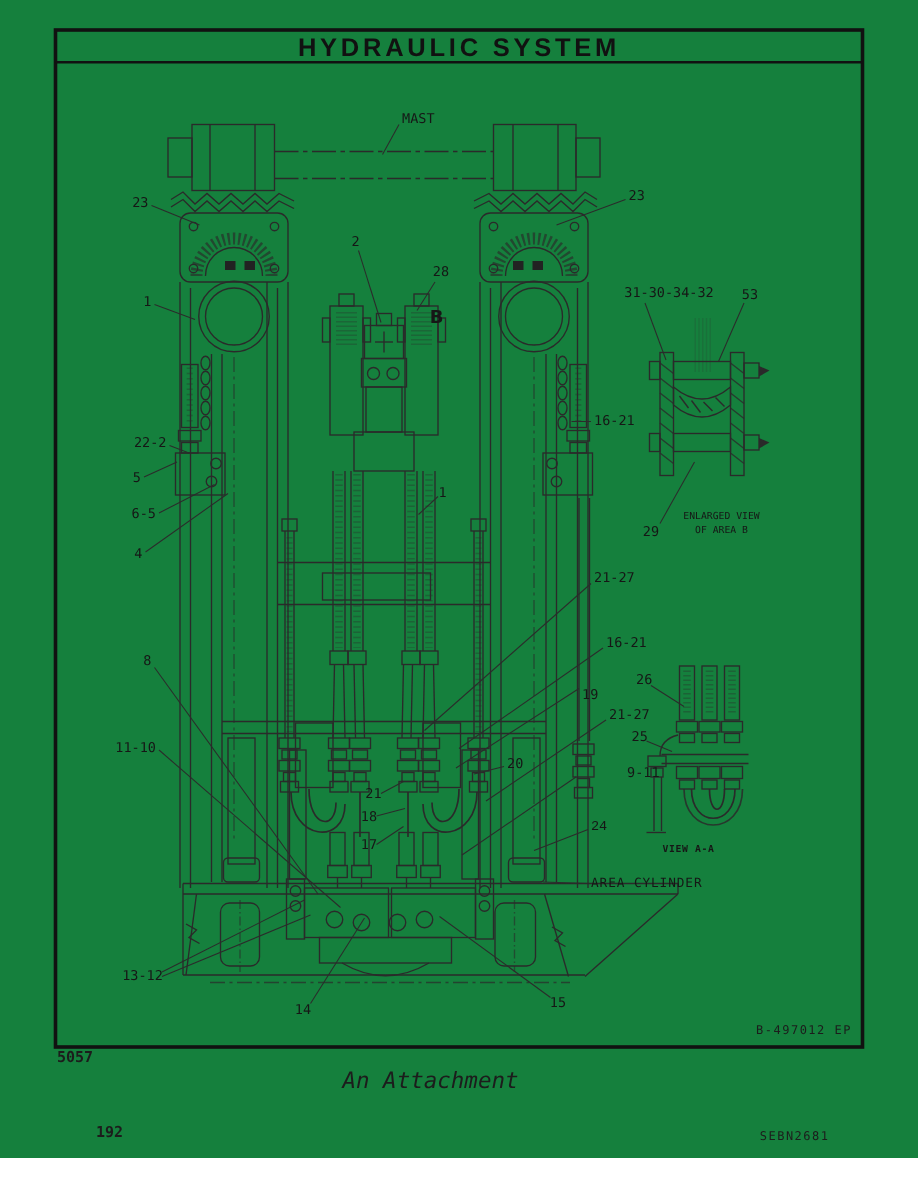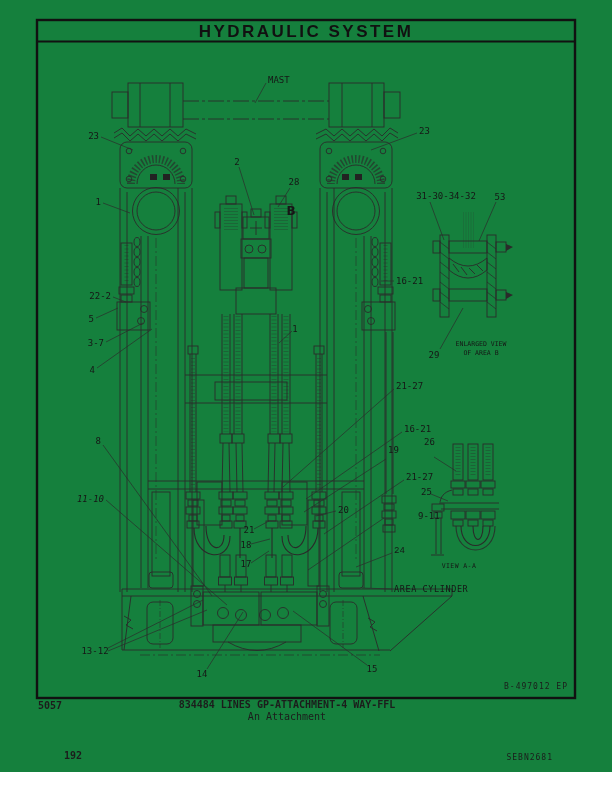--- a/index.html
+++ b/index.html
@@ -5,26 +5,26 @@
   html,body{margin:0;padding:0;background:#ffffff;}
   .page{position:relative;width:612px;height:772px;background:#15803d;overflow:hidden;
         font-family:"DejaVu Sans Mono","Liberation Mono",monospace;color:#1c1c1c;}
   .abs{position:absolute;white-space:nowrap;}
   .title{font-family:"Liberation Sans","DejaVu Sans",sans-serif;font-weight:bold;
          font-size:17px;letter-spacing:2.5px;color:#111;}
   .ctr{transform:translateX(-50%);}
   .f-bold{font-weight:bold;}
   .f10{font-size:10px;}
   .f8{font-size:8px;letter-spacing:1px;}
-  .f9{font-size:10px;}
+  .f9{font-size:15px;font-style:italic;}
   svg.art{position:absolute;left:0;top:0;}
   .callout{position:absolute;font-family:"DejaVu Sans Mono","Liberation Mono",monospace;
            font-size:9px;color:#161616;white-space:nowrap;letter-spacing:0px;}
   .callout.cap{font-size:6.5px;}
-  .callout.cap-bold{font-size:6.5px;font-weight:normal;letter-spacing:.4px;}
+  .callout.cap-bold{font-size:6.5px;font-weight:bold;letter-spacing:.4px;}
   .callout.mid{font-size:8.5px;letter-spacing:.6px;}
   .callout.big{font-size:12px;font-weight:bold;font-family:"DejaVu Sans",sans-serif;}
 </style>
 </head>
 <body>
 
 <div class="page">
 
   <svg class="art" width="612" height="792" viewBox="0 0 612 792">
     <defs>
@@ -363,47 +363,46 @@
       <div class="callout" style="left: 419px; top: 131px; transform: translate(0px, -50%);">23</div>
       <div class="callout" style="left: 101px; top: 202px; transform: translate(-100%, -50%);">1</div>
       <div class="callout" style="left: 237px; top: 162px; transform: translate(-50%, -50%);">2</div>
       <div class="callout" style="left: 294px; top: 182px; transform: translate(-50%, -50%);">28</div>
       <div class="callout big" style="left: 291px; top: 211px; transform: translate(-50%, -50%);">B</div>
       <div class="callout" style="left: 446px; top: 196px; transform: translate(-50%, -50%);">31-30-34-32</div>
       <div class="callout" style="left: 500px; top: 197px; transform: translate(-50%, -50%);">53</div>
       <div class="callout" style="left: 396px; top: 281px; transform: translate(0px, -50%);">16-21</div>
       <div class="callout" style="left: 111px; top: 296px; transform: translate(-100%, -50%);">22-2</div>
       <div class="callout" style="left: 94px; top: 319px; transform: translate(-100%, -50%);">5</div>
-      <div class="callout" style="left: 104px; top: 343px; transform: translate(-100%, -50%);">3-7</div>
+      <div class="callout" style="left: 104px; top: 343px; transform: translate(-100%, -50%);">6-5</div>
       <div class="callout" style="left: 95px; top: 370px; transform: translate(-100%, -50%);">4</div>
       <div class="callout" style="left: 434px; top: 355px; transform: translate(-50%, -50%);">29</div>
       <div class="callout cap" style="left: 481px; top: 344px; transform: translate(-50%, -50%); text-align: right;">ENLARGED VIEW</div>
       <div class="callout cap" style="left: 481px; top: 353px; transform: translate(-50%, -50%);">OF AREA B</div>
       <div class="callout" style="left: 295px; top: 329px; transform: translate(-50%, -50%);">1</div>
       <div class="callout" style="left: 396px; top: 386px; transform: translate(0px, -50%);">21-27</div>
       <div class="callout" style="left: 404px; top: 429px; transform: translate(0px, -50%);">16-21</div>
-      <div class="callout" style="left: 388px; top: 450px; transform: translate(0px, -50%);">19</div>
-      <div class="callout" style="left: 424px; top: 442px; transform: translate(0px, -50%);">26</div>
+      <div class="callout" style="left: 388px; top: 464px; transform: translate(0px, -50%);">19</div>
+      <div class="callout" style="left: 424px; top: 454px; transform: translate(0px, -50%);">26</div>
       <div class="callout" style="left: 406px; top: 477px; transform: translate(0px, -50%);">21-27</div>
       <div class="callout" style="left: 421px; top: 492px; transform: translate(0px, -50%);">25</div>
       <div class="callout" style="left: 338px; top: 510px; transform: translate(0px, -50%);">20</div>
       <div class="callout" style="left: 386px; top: 516px; transform: translate(0px, -50%); margin-left: 32px;">9-11</div>
       <div class="callout" style="left: 394px; top: 551px; transform: translate(0px, -50%); font-family: Liberation Mono, monospace;">24</div>
       <div class="callout cap-bold" style="left: 459px; top: 566px; transform: translate(-50%, -50%);">VIEW A-A</div>
       <div class="callout mid" style="left: 394px; top: 589px; transform: translate(0px, -50%);">AREA CYLINDER</div>
       <div class="callout" style="left: 101px; top: 441px; transform: translate(-100%, -50%);">8</div>
-      <div class="callout" style="left: 104px; top: 499px; transform: translate(-100%, -50%); font-style: italic;">11-10</div>
+      <div class="callout" style="left: 104px; top: 499px; transform: translate(-100%, -50%);">11-10</div>
       <div class="callout" style="left: 249px; top: 530px; transform: translate(-50%, -50%);">21</div>
       <div class="callout" style="left: 246px; top: 545px; transform: translate(-50%, -50%);">18</div>
       <div class="callout" style="left: 246px; top: 564px; transform: translate(-50%, -50%);">17</div>
       <div class="callout" style="left: 95px; top: 651px; transform: translate(-50%, -50%);">13-12</div>
       <div class="callout" style="left: 202px; top: 674px; transform: translate(-50%, -50%);">14</div>
       <div class="callout" style="left: 372px; top: 669px; transform: translate(-50%, -50%);">15</div>
     </div>
 
   <div class="abs f8" style="right:44px;top:682px;">B-497012 EP</div>
 
   <div class="abs f10 f-bold" style="left:38px;top:700px;">5057</div>
-  <div class="abs f10 f-bold ctr" style="left:287px;top:699px;">834484 LINES GP-ATTACHMENT-4 WAY-FFL</div>
   <div class="abs f9 ctr" style="left:287px;top:711px;">An Attachment</div>
   <div class="abs f10 f-bold" style="left:64px;top:750px;">192</div>
   <div class="abs f8" style="right:59px;top:753px;">SEBN2681</div>
 </div>
 
 </body></html>

